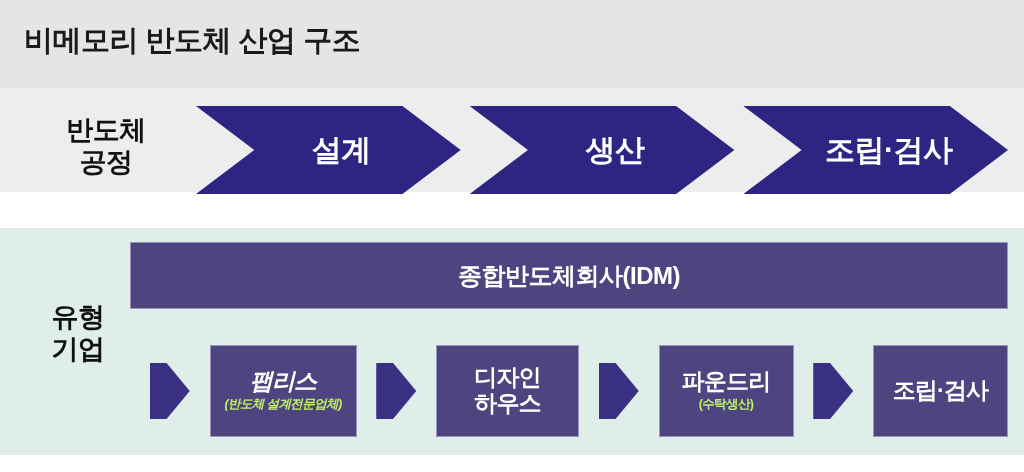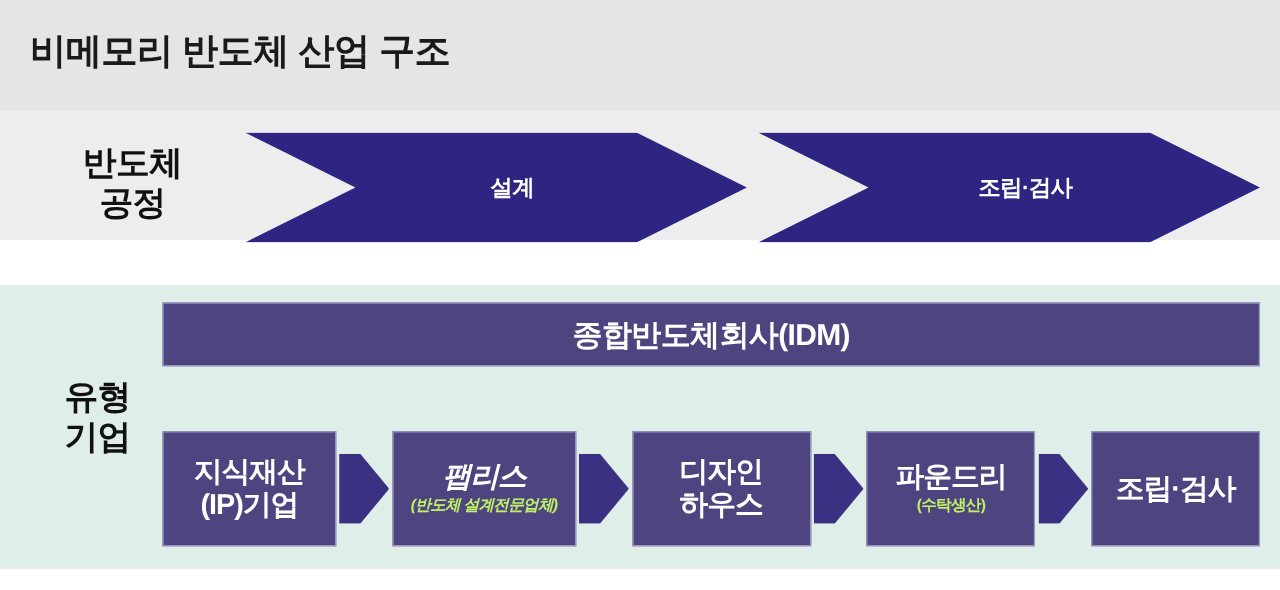--- a/index.html
+++ b/index.html
@@ -68,21 +68,21 @@
     position: relative;
     background: #2e2482;
     -webkit-clip-path: polygon(0 0, 78% 0, 100% 50%, 78% 100%, 0 100%, 22% 50%);
     clip-path: polygon(0 0, 78% 0, 100% 50%, 78% 100%, 0 100%, 22% 50%);
     display: flex;
     align-items: center;
     justify-content: center;
   }
   .chevron .chev-label {
     color: #ffffff;
-    font-size: 18px;
+    font-size: 30px;
     font-weight: bold;
     letter-spacing: -0.5px;
     white-space: nowrap;
     padding-left: 26px;
   }
 
   
   .company-band {
     position: absolute;
     left: 0; top: 228px;
@@ -93,21 +93,21 @@
     left: 22px;
     top: 74px;
     width: 112px;
   }
 
   .idm-bar {
     position: absolute;
     left: 130px;
     top: 14px;
     width: 878px;
-    height: 51px;
+    height: 67px;
     background: #4e4480;
     border: 1px solid #9a93bd;
     box-sizing: border-box;
     display: flex;
     align-items: center;
     justify-content: center;
   }
   .idm-bar .idm-label {
     color: #ffffff;
     font-size: 24px;
@@ -192,20 +192,23 @@
     <div>반도체</div>
     <div>공정</div>
   </div>
 
   <div class="chev-track">
 
     <div class="chevron">
       <span class="chev-label">설계</span>
     </div>
 
+    <div class="chevron">
+      <span class="chev-label">생산</span>
+    </div>
 
     <div class="chevron">
       <span class="chev-label">조립·검사</span>
     </div>
 
   </div>
 </div>
 
 <div class="company-band">
 
@@ -213,24 +216,20 @@
     <div>유형</div>
     <div>기업</div>
   </div>
 
   <div class="idm-bar">
     <span class="idm-label">종합반도체회사(IDM)</span>
   </div>
 
   <div class="type-track">
 
-    <div class="type-box w1">
-      <div class="tb-main">지식재산</div>
-      <div class="tb-main">(IP)기업</div>
-    </div>
 
     <div class="mini-arrow"></div>
 
     <div class="type-box w2">
       <div class="tb-main">팹리스</div>
       <div class="tb-sub">(반도체 설계전문업체)</div>
     </div>
 
     <div class="mini-arrow"></div>
 

